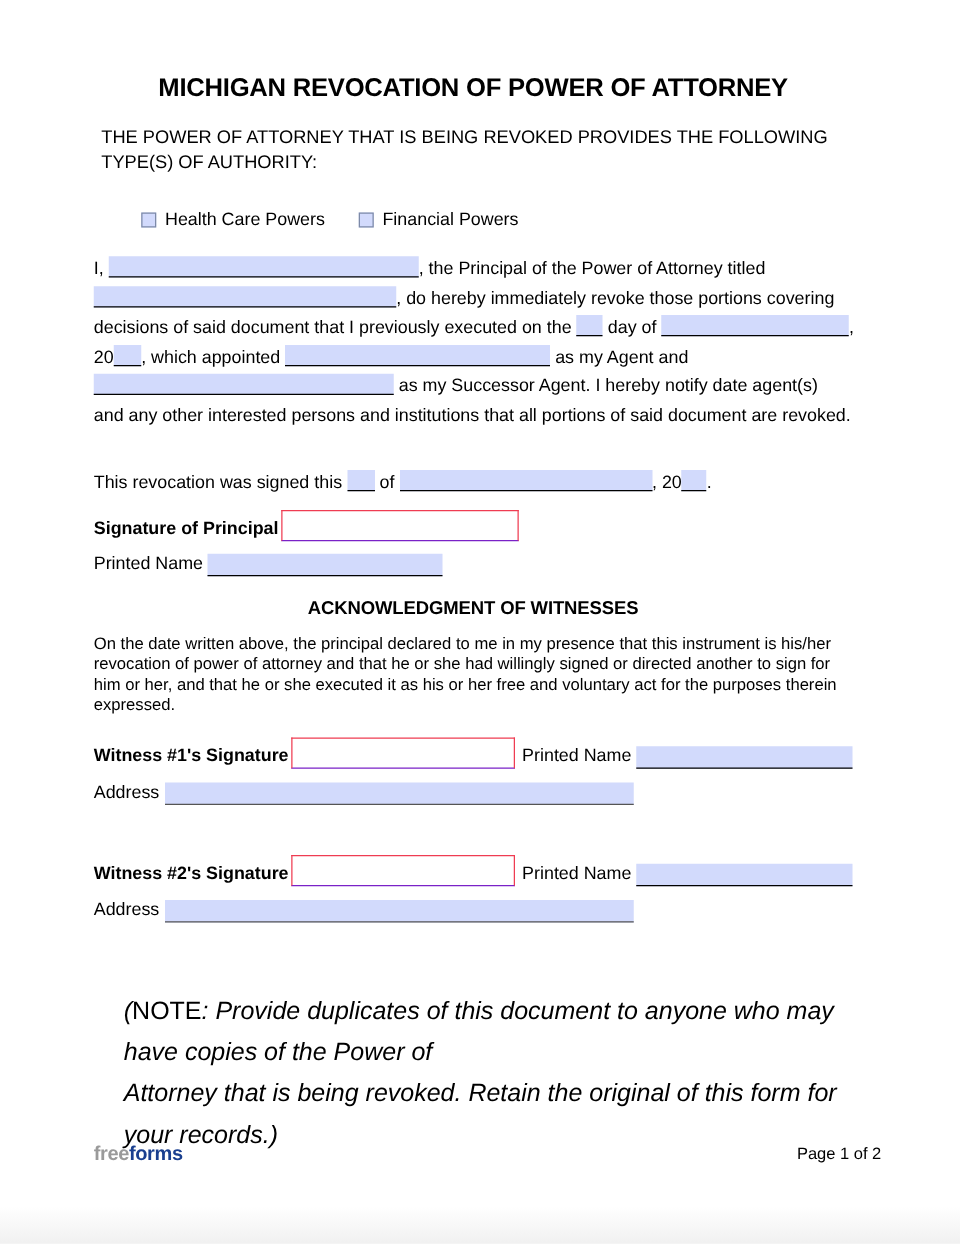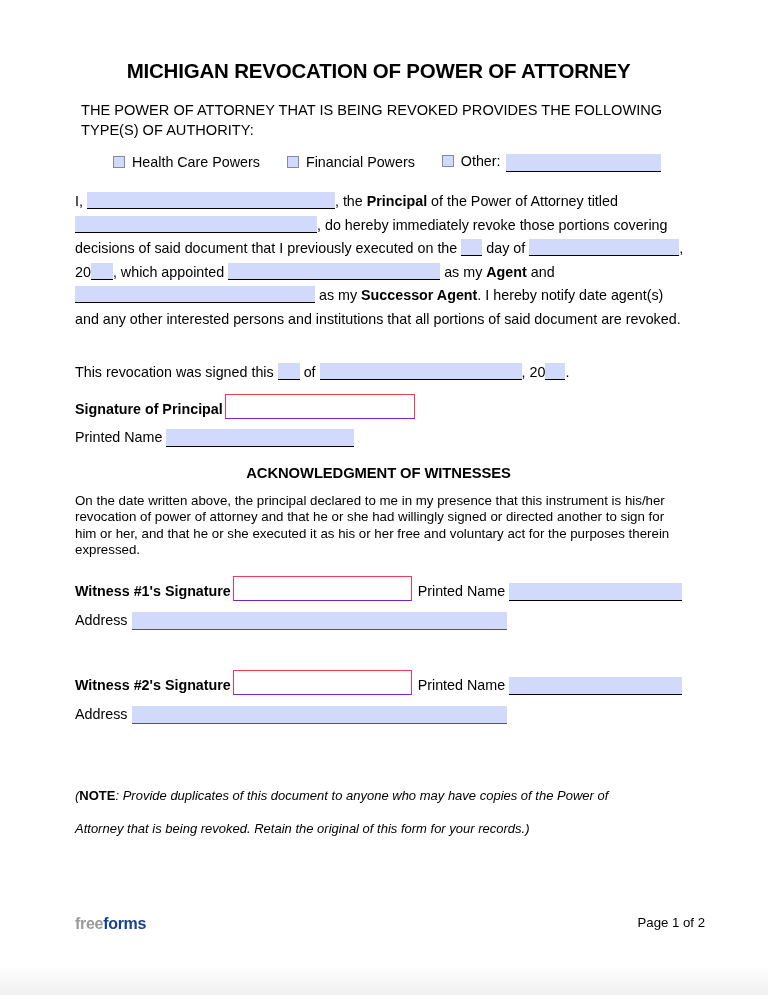--- a/index.html
+++ b/index.html
@@ -58,21 +58,21 @@
   .section-heading {
     text-align: center;
     font-size: 14.8px;
     font-weight: bold;
     letter-spacing: -0.1px;
     margin-top: 18px;
   }
 
   
   .checkbox-row {
-    margin-top: 11px;
+    margin-top: 27px;
     display: flex;
     align-items: flex-end;
     font-size: 14.3px;
     padding-left: 38px;
   }
   .cbx-group {
     display: flex;
     align-items: center;
     margin-right: 27px;
     white-space: nowrap;
@@ -109,21 +109,21 @@
     white-space: nowrap;
   }
   .fld {
     display: inline-block;
     background: #d2dafc;
     border-bottom: 1.2px solid #000;
     height: 16px;
     vertical-align: -3px;
     box-sizing: content-box;
   }
-  b, strong { font-weight: bold; }
+  b, strong { font-weight: normal; }
 
   .para-plain {
     margin-top: 33px;
     font-size: 14.3px;
     line-height: 23px;
   }
 
   .signed-line {
     margin-top: 29px;
     font-size: 14.3px;
@@ -178,23 +178,24 @@
 
   .witness-para {
     margin-top: 12px;
     font-size: 13.3px;
     line-height: 16.2px;
   }
 
   
   .note {
     margin-top: 55px;
-    font-size: 13px;
+    font-size: 20px;
     line-height: 33px;
     font-style: italic;
+    margin-left: 24px;
   }
   .note b { font-style: normal; }
 
   
   .footer {
     position: absolute;
     left: 75px;
     top: 915px;
     width: 630px;
     display: flex;
@@ -227,25 +228,20 @@
 
     <div class="checkbox-row">
       <div class="cbx-group">
         <span class="cbx"></span>
         <span>Health Care Powers</span>
       </div>
       <div class="cbx-group">
         <span class="cbx"></span>
         <span>Financial Powers</span>
       </div>
-      <div class="cbx-group">
-        <span class="cbx"></span>
-        <span>Other:</span>
-        <span class="cbx-other-field"></span>
-      </div>
     </div>
 
     <div class="body-para">
       <span class="ln">
         <span>I,</span>
         <span class="fld" style="width:248px"></span><span>, the </span><b>Principal</b><span> of the Power of Attorney titled</span>
       </span>
       <span class="ln">
         <span class="fld" style="width:242px"></span><span>, do hereby immediately revoke those portions covering</span>
       </span>

